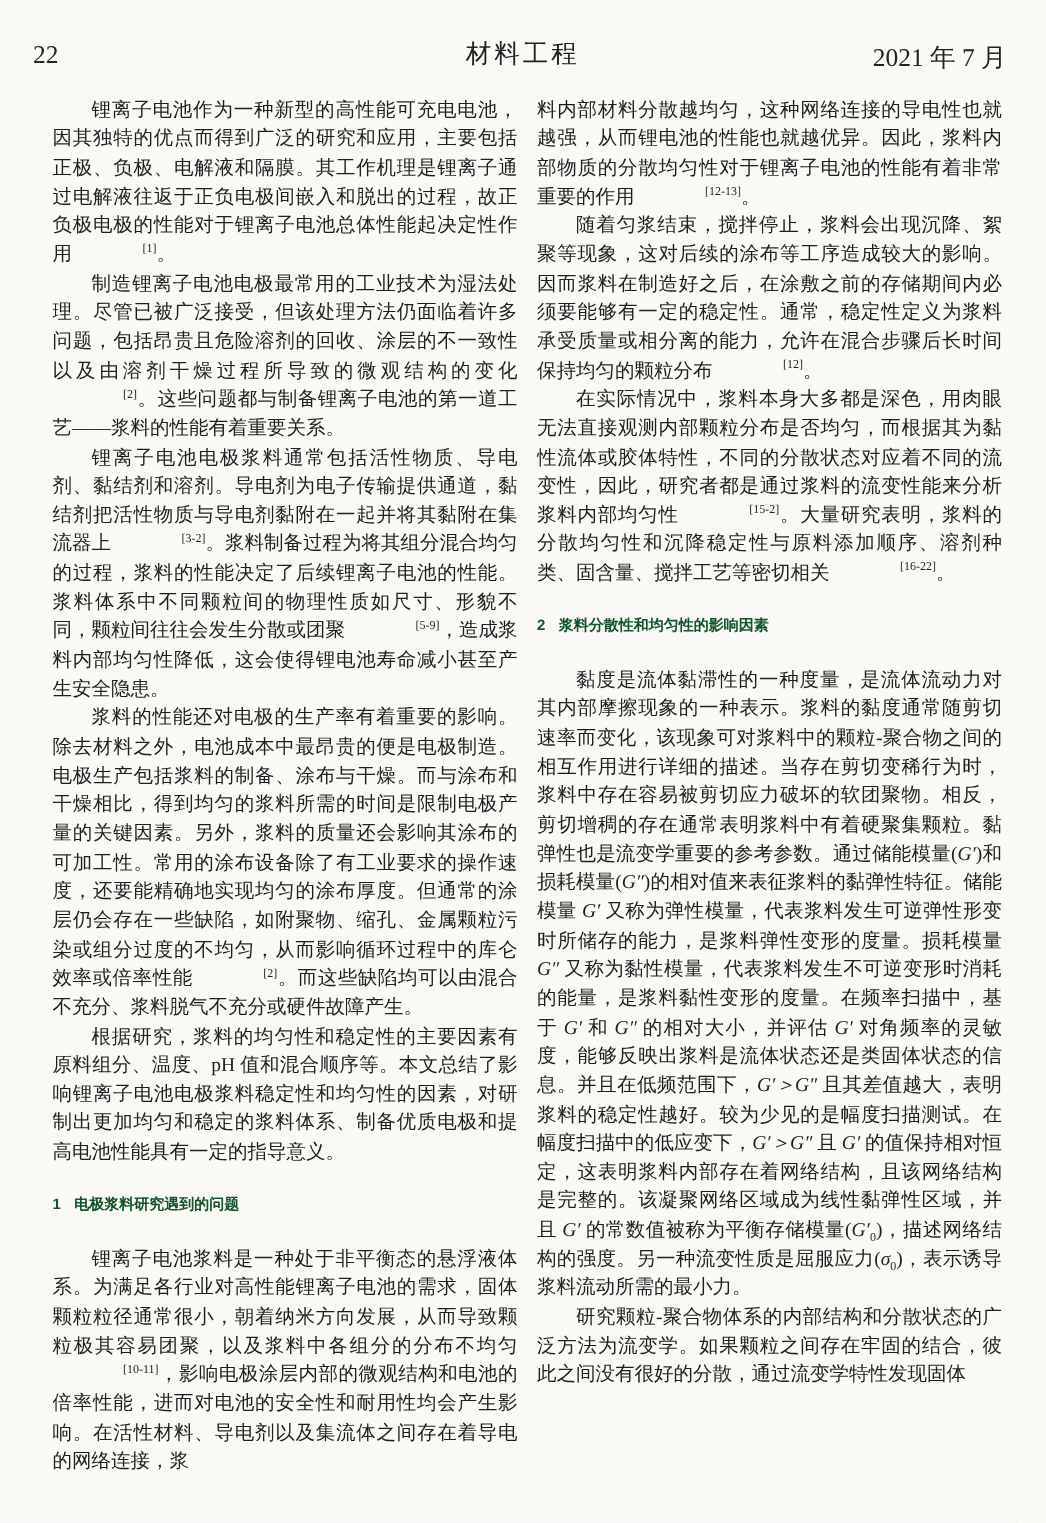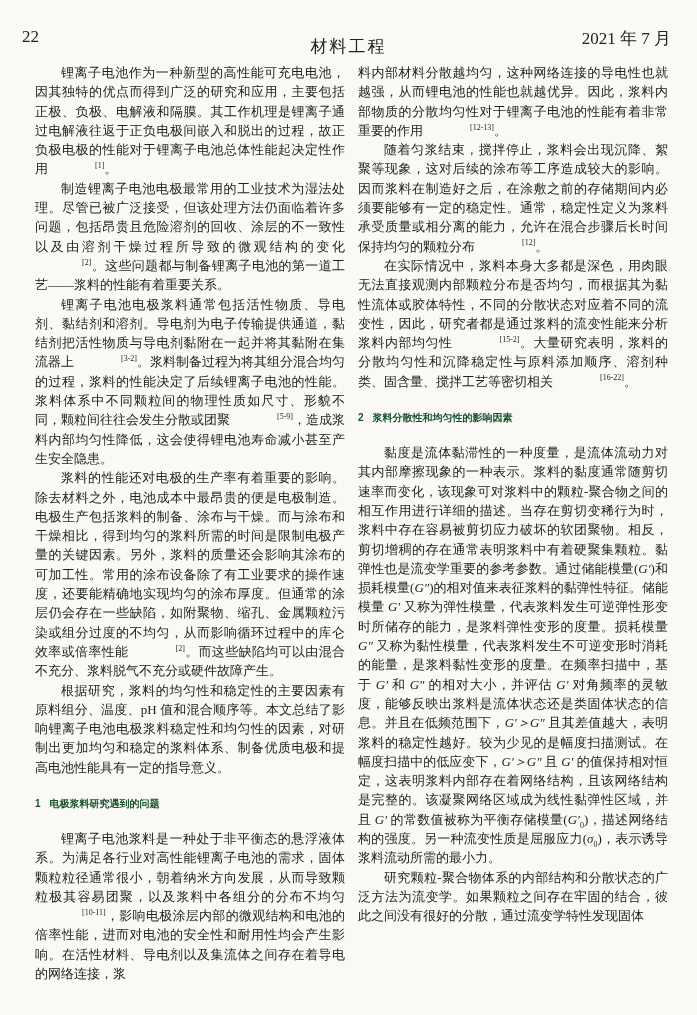--- a/index.html
+++ b/index.html
@@ -16,21 +16,21 @@
     box-sizing: border-box;
   }
   .page-header {
     position: relative;
     padding: 27px 24px 0 22px;
     height: 22px;
     font-size: 17px;
     color: #222;
   }
   .page-header .page-num { position: absolute; left: 22px; top: 27px; }
-  .page-header .journal { position: absolute; left: 0; right: 0; top: 35px; text-align: center; letter-spacing: 2px; }
+  .page-header .journal { position: absolute; left: 0; right: 0; top: 24px; text-align: center; letter-spacing: 2px; }
   .page-header .issue { position: absolute; right: 26px; top: 27px; }
   .columns {
     display: flex;
     gap: 13px;
     padding: 14px 29px 0 35px;
     box-sizing: border-box;
   }
   .column { width: 310px; overflow: hidden; }
   .para {
     margin: 0;

